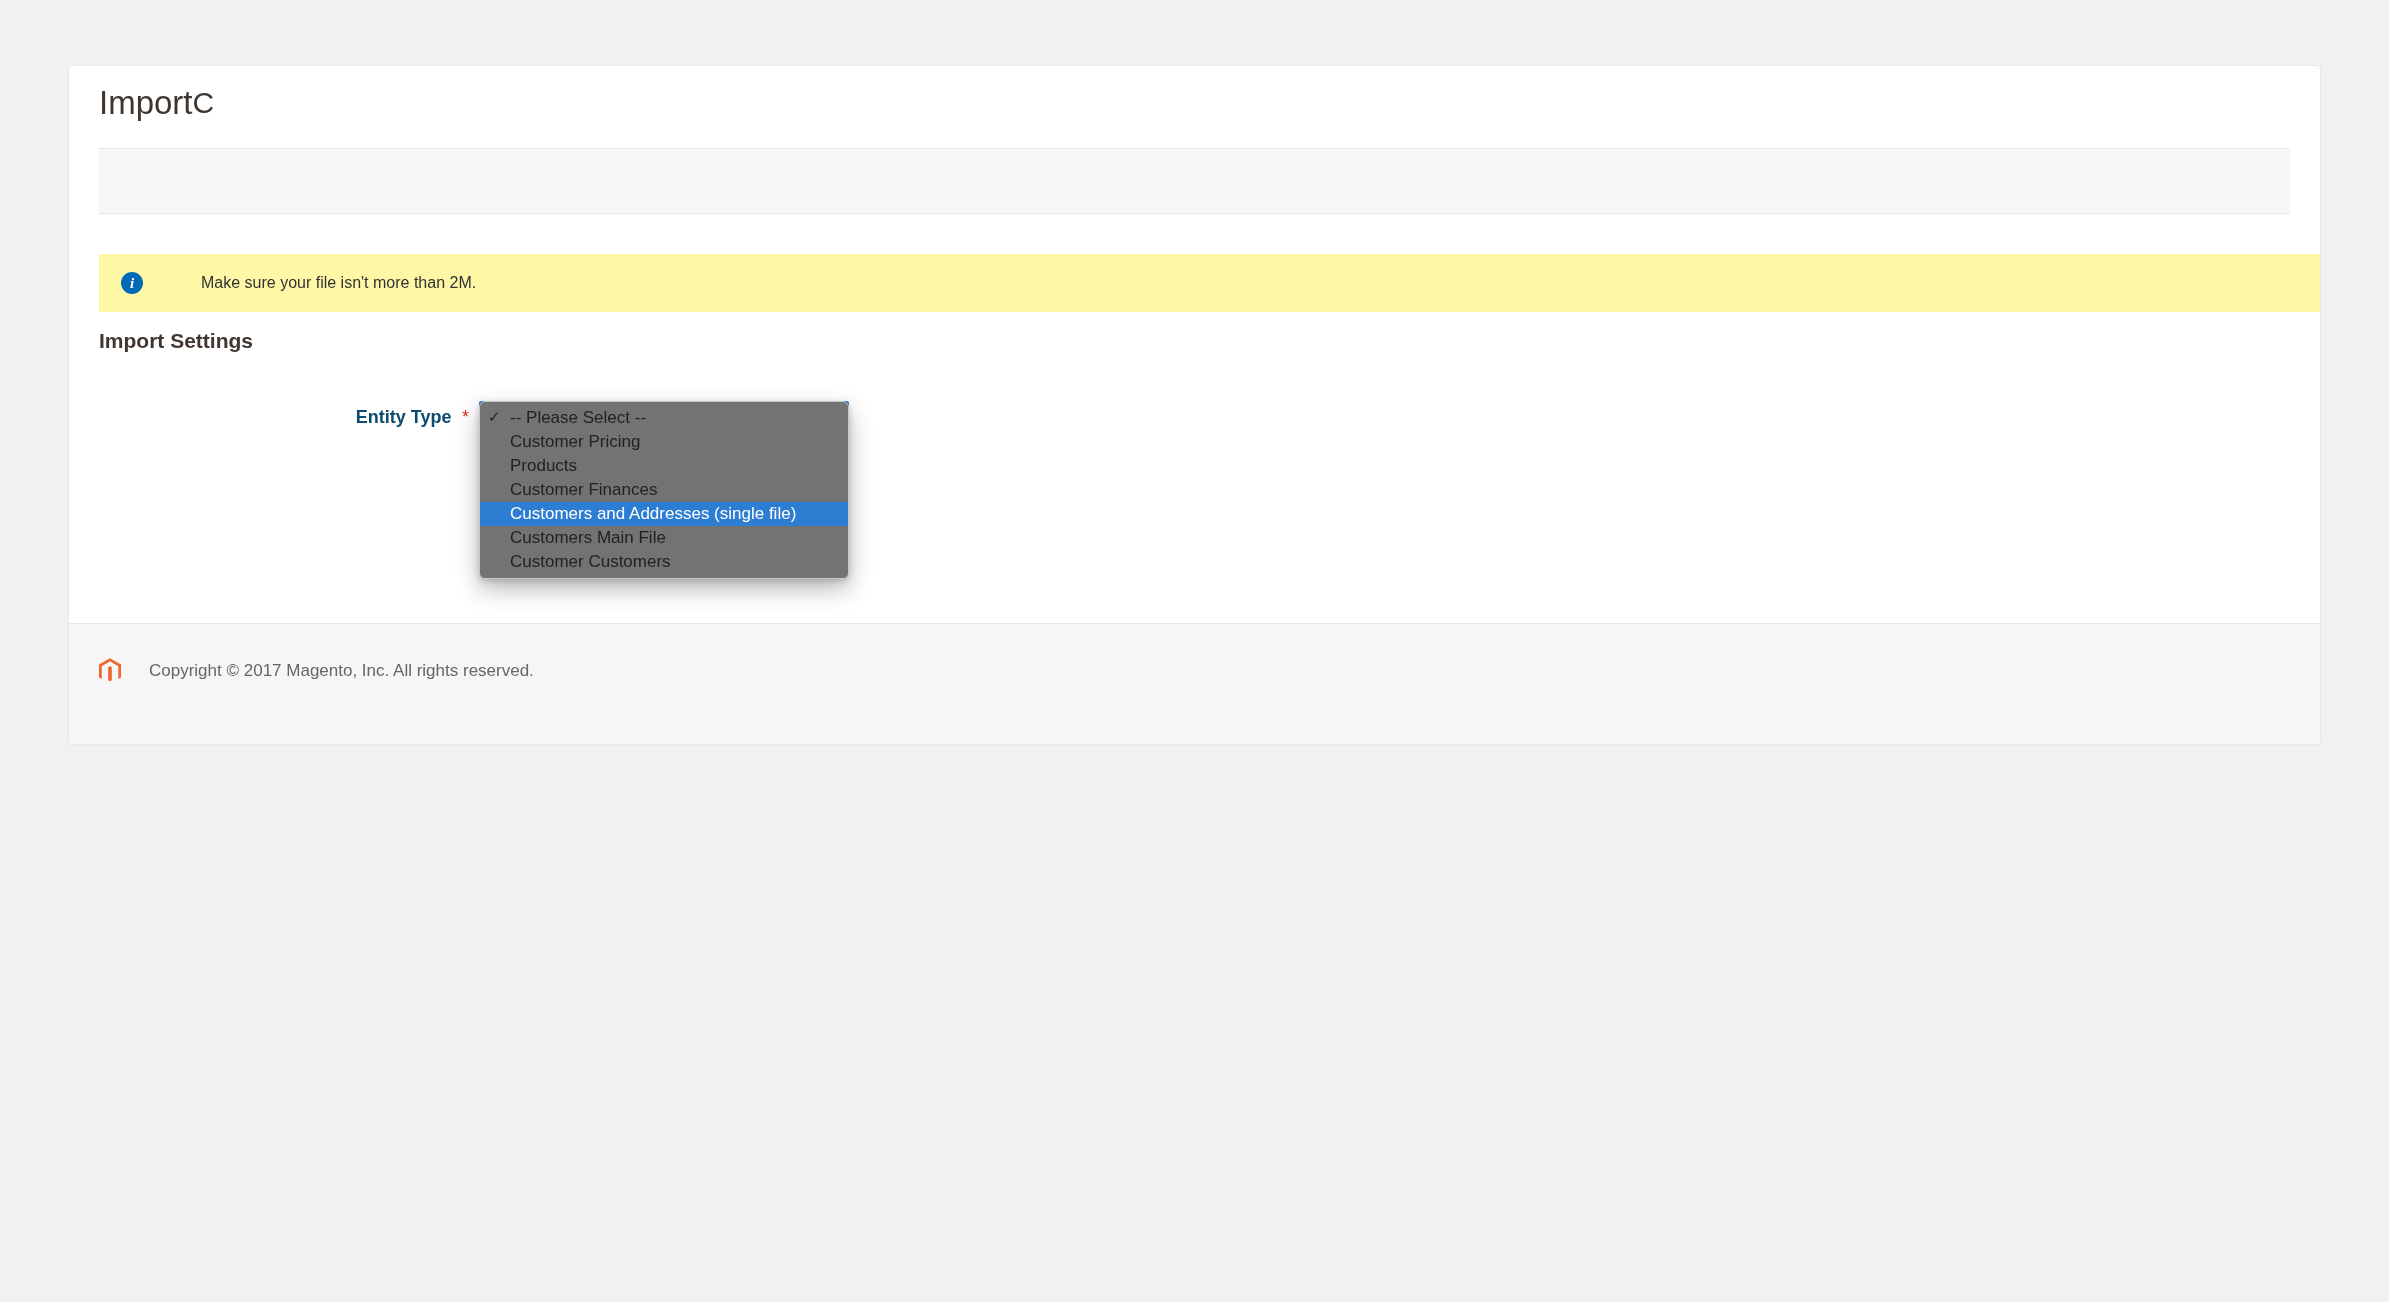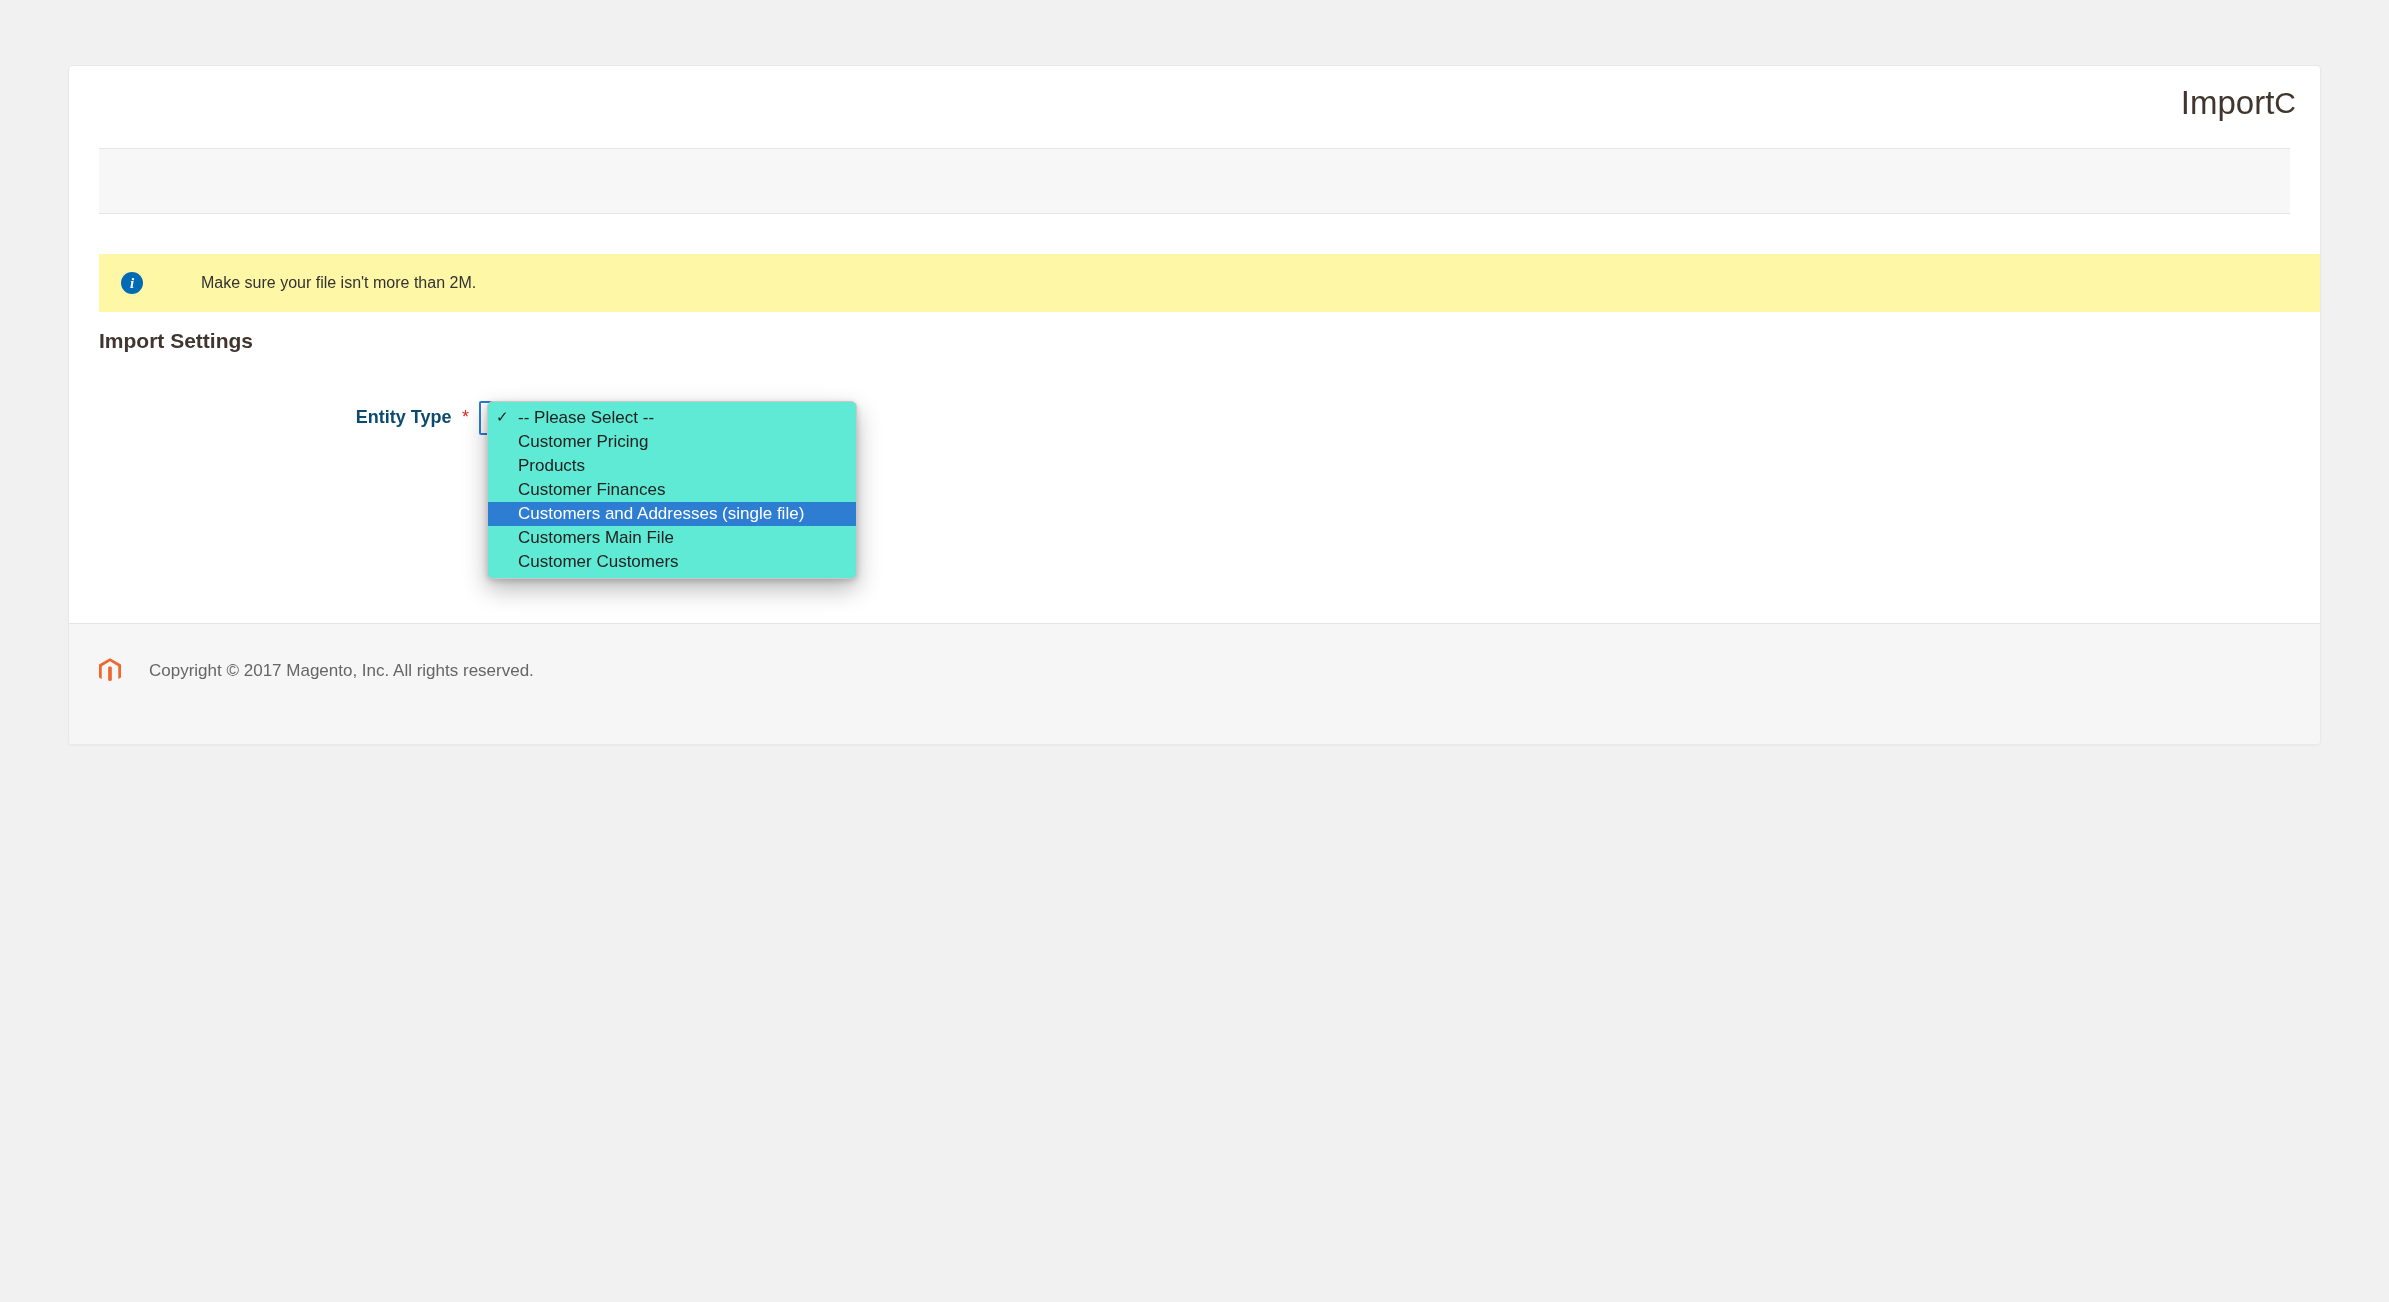--- a/index.html
+++ b/index.html
@@ -16,22 +16,22 @@
     border-radius: 4px;
     width: 100%;
     min-height: 680px;
     box-shadow: 0 1px 2px rgba(0,0,0,0.03);
     overflow: hidden;
     position: relative;
   }
   .titlebar {
     display: flex;
     align-items: center;
-    justify-content: flex-end;
-    padding: 18px 46px 14px 30px;
+    justify-content: flex-start;
+    padding: 18px 18px 14px 30px;
   }
   .page-title {
     font-size: 33px;
     font-weight: 400;
     color: #41362f;
   }
   .title-right-letter {
     font-size: 30px;
     color: #41362f;
     margin-right: -22px;
@@ -101,23 +101,23 @@
   }
   .select-outline {
     height: 34px;
     border: 2px solid #2d7dd2;
     border-radius: 2px;
     background: #fff;
   }
   .dropdown {
     position: absolute;
     top: 0;
-    left: 8px;
+    left: 0;
     width: 370px;
-    background: #5eead4;
+    background: #737373;
     border: 1px solid #c8c8c8;
     border-radius: 6px;
     box-shadow: 0 10px 24px rgba(0,0,0,0.28), 0 2px 6px rgba(0,0,0,0.18);
     padding: 4px 0;
     font-size: 17px;
     z-index: 10;
   }
   .dd-item {
     padding: 2px 16px 2px 30px;
     color: #222;

